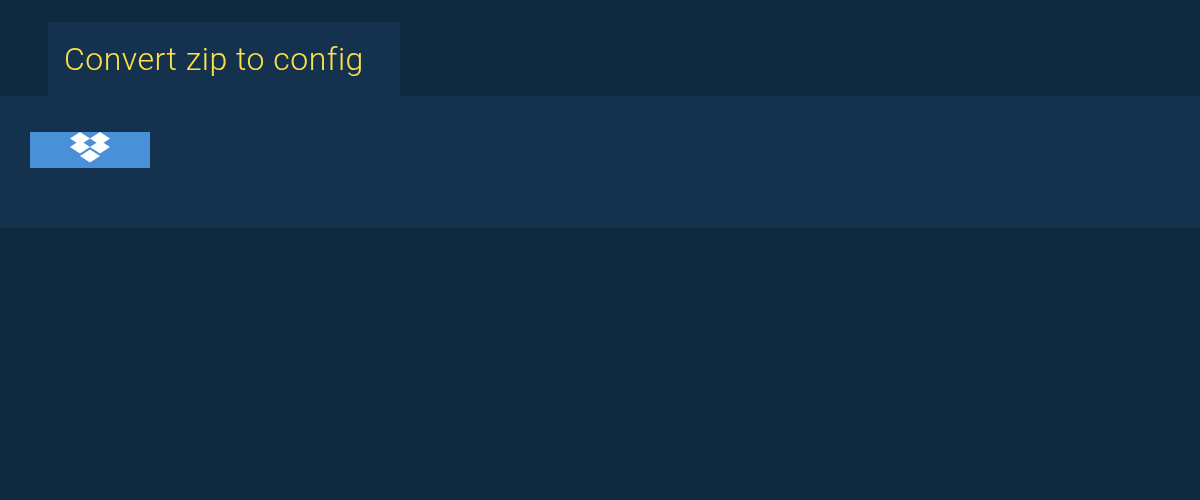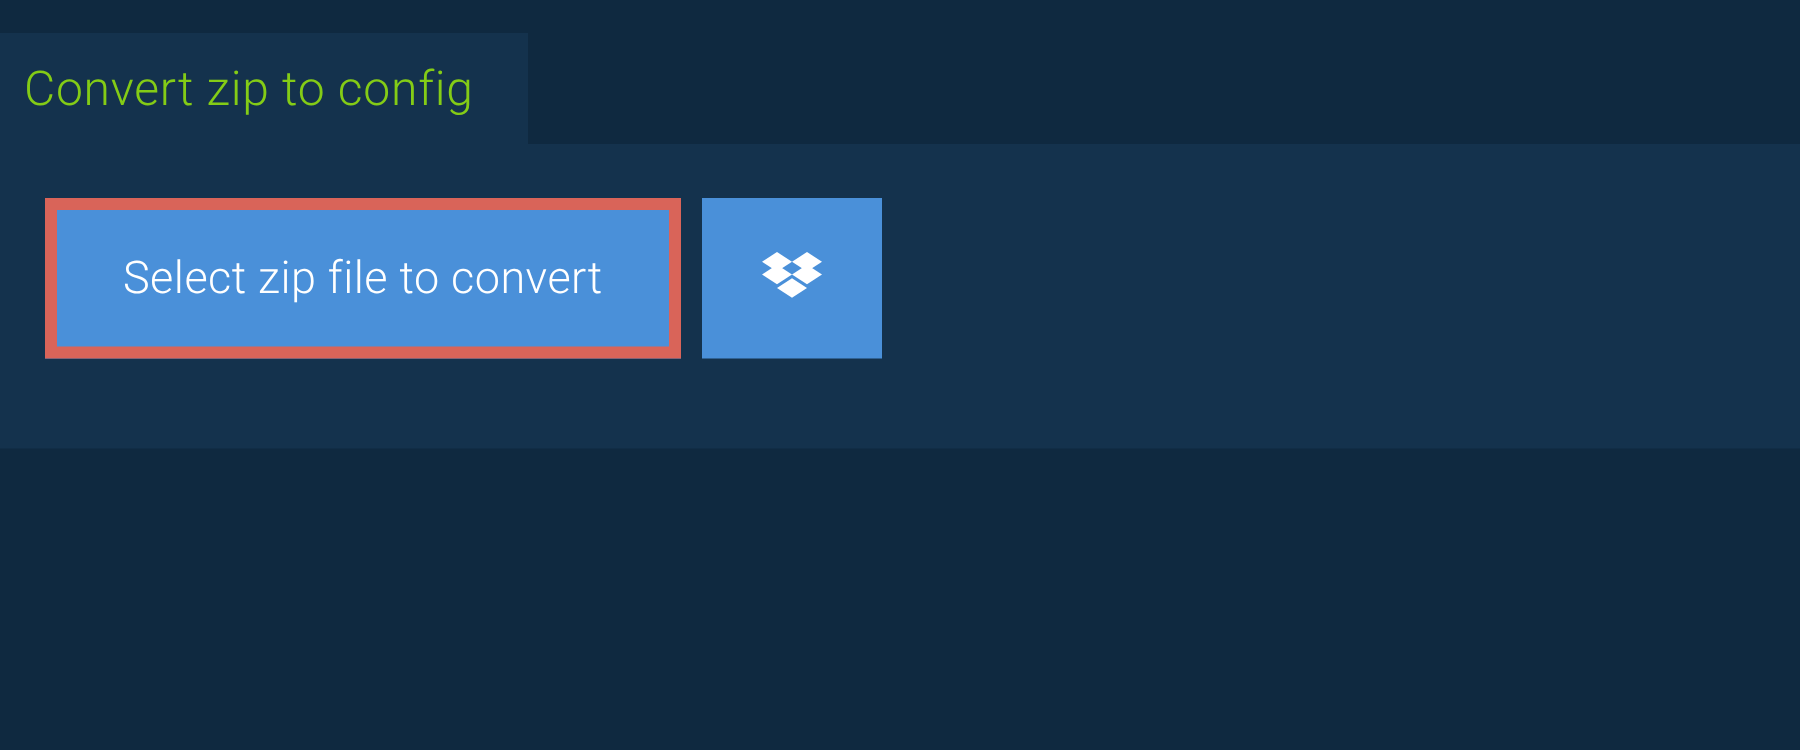--- a/index.html
+++ b/index.html
@@ -13,25 +13,26 @@
       background: #0f2940;
       font-family: -apple-system, BlinkMacSystemFont, "Segoe UI", Roboto, sans-serif;
       overflow: hidden;
     }
     .tab-bar {
       display: flex;
       padding-top: 22px;
     }
     .tab {
       background: #14324d;
-      color: #84cc16;
+      color: #fde047;
       font-size: 32px;
       font-weight: 300;
       padding: 18px 36px 18px 16px;
       letter-spacing: 0.5px;
+      margin-left: 48px;
     }
     .content-panel {
       background: #14324d;
       padding: 36px 30px 60px 30px;
       display: flex;
       gap: 14px;
       align-items: stretch;
     }
     .select-file-button {
       background: #4a90d9;
@@ -62,23 +63,20 @@
 </head>
 <body>
 
 <div class="tab-bar">
   <div class="tab">
     <span>Convert zip to config</span>
   </div>
 </div>
 
 <div class="content-panel">
-  <div class="select-file-button">
-    <span>Select zip file to convert</span>
-  </div>
   <div class="dropbox-button">
     <svg class="dropbox-icon" viewBox="0 0 40 36" fill="#ffffff">
       <path d="M10 0 L20 6.5 L10 13 L0 6.5 Z"></path>
       <path d="M30 0 L40 6.5 L30 13 L20 6.5 Z"></path>
       <path d="M0 15 L10 8.5 L20 15 L10 21.5 Z"></path>
       <path d="M20 15 L30 8.5 L40 15 L30 21.5 Z"></path>
       <path d="M10 24 L20 17.5 L30 24 L20 30.5 Z"></path>
     </svg>
   </div>
 </div>

